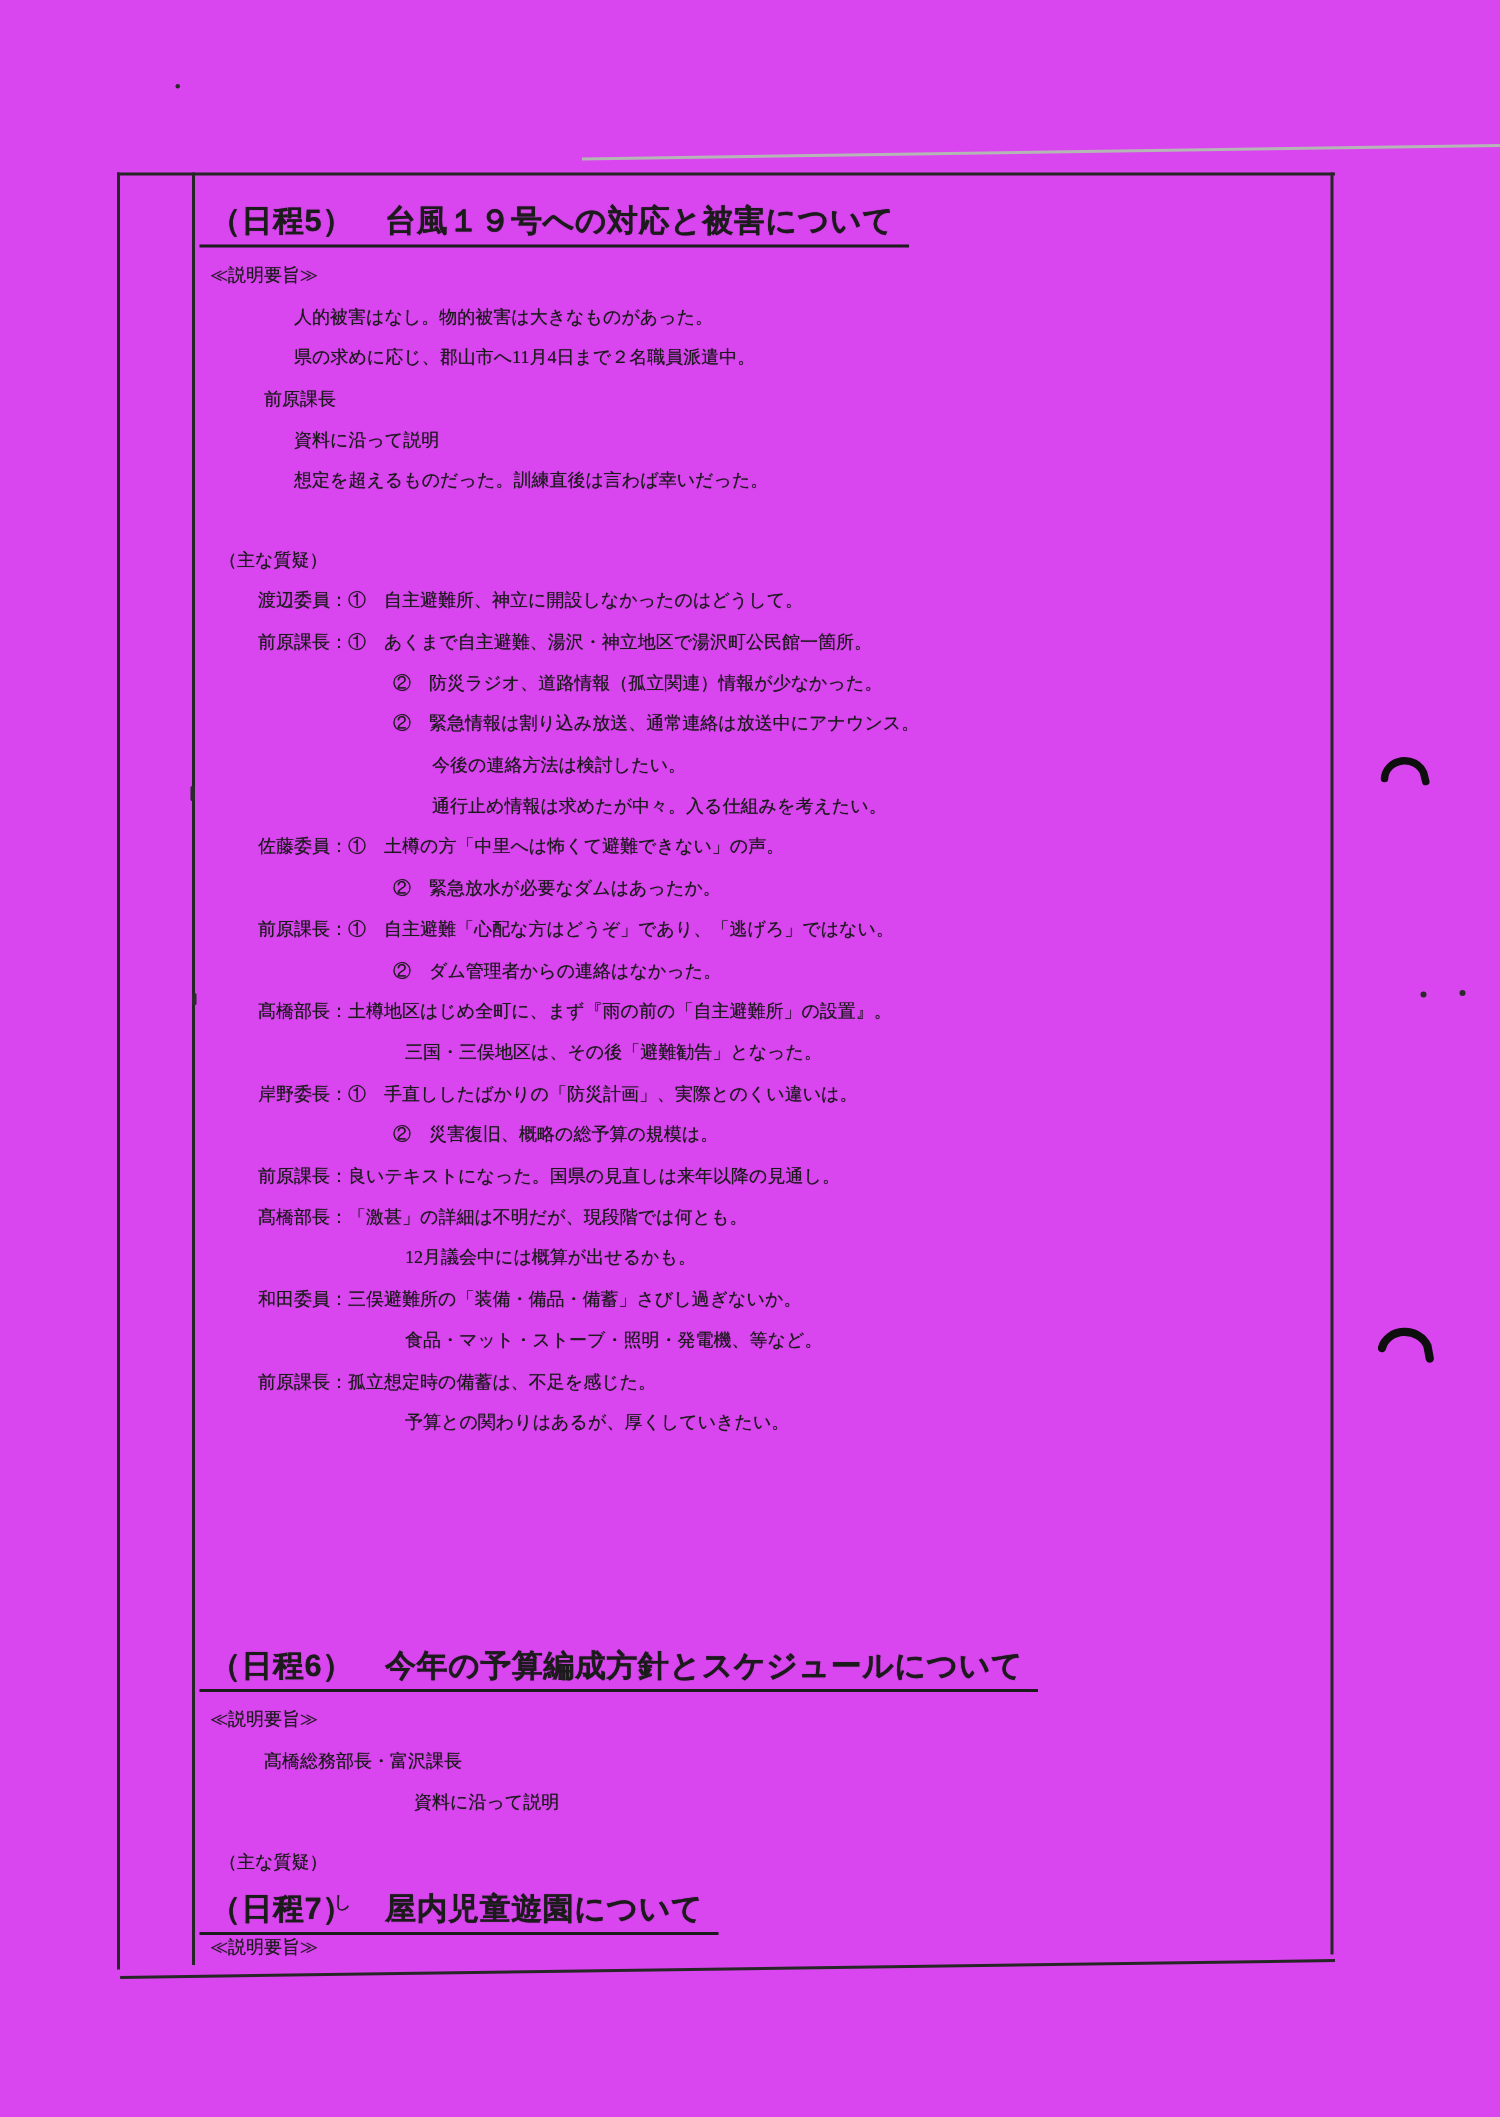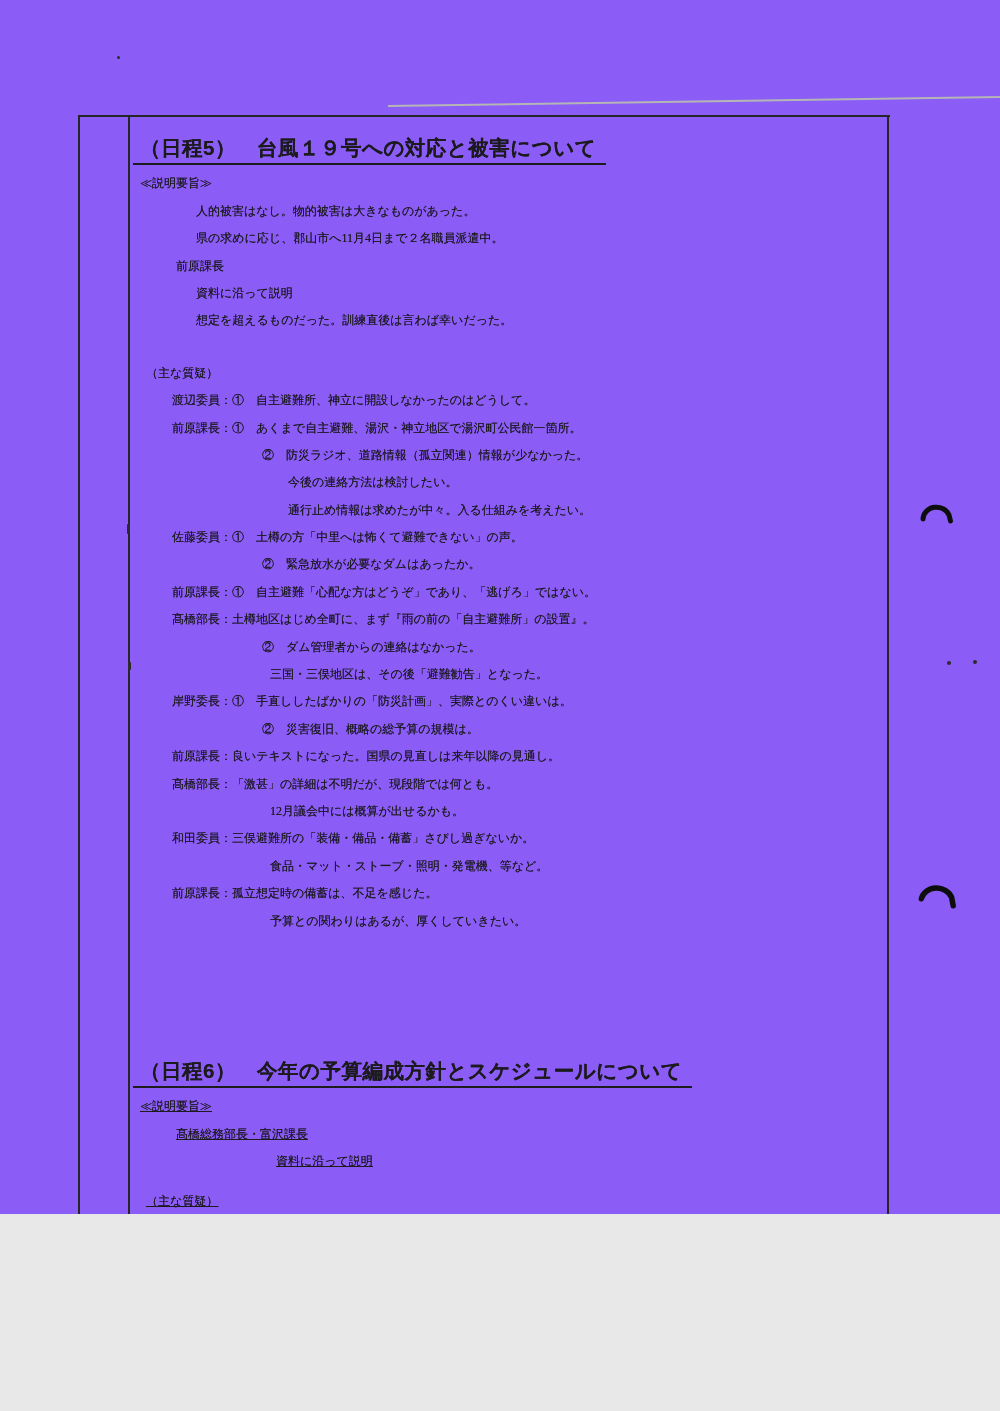--- a/index.html
+++ b/index.html
@@ -1,17 +1,17 @@
 <!DOCTYPE html>
 <html><head>
 <meta charset="utf-8">
 <style>
   html,body{margin:0;padding:0;background:#e8e8e8;}
   .page{
-    position:relative;width:1000px;height:1214px;background:#8b5cf6;
+    position:relative;width:1000px;height:1411px;background:#d946ef;
     overflow:hidden;margin:0 auto;
     font-family:"Liberation Serif","DejaVu Serif",serif;
     color:#1b1b1b;
   }
   
   .b{position:absolute;background:#262626;}
   .b.top{left:78px;top:115px;width:812px;height:2px;}
   .b.left{left:78px;top:115px;width:2px;height:1198px;}
   .b.left2{left:128px;top:115px;width:2px;height:1195px;}
   .b.right{left:887px;top:115px;width:2px;height:1188px;}
@@ -67,39 +67,40 @@
         <div class="ln body">人的被害はなし。物的被害は大きなものがあった。</div>
         <div class="ln body">県の求めに応じ、郡山市へ11月4日まで２名職員派遣中。</div>
         <div class="ln speaker">前原課長</div>
         <div class="ln body">資料に沿って説明</div>
         <div class="ln body">想定を超えるものだった。訓練直後は言わば幸いだった。</div>
         <div class="gap" style="height: 25px;"></div>
         <div class="ln qlabel">（主な質疑）</div>
         <div class="ln qa">渡辺委員：①　自主避難所、神立に開設しなかったのはどうして。</div>
         <div class="ln qa">前原課長：①　あくまで自主避難、湯沢・神立地区で湯沢町公民館一箇所。</div>
         <div class="ln qa2">②　防災ラジオ、道路情報（孤立関連）情報が少なかった。</div>
+        <div class="ln qa2">②　緊急情報は割り込み放送、通常連絡は放送中にアナウンス。</div>
         <div class="ln qa3">今後の連絡方法は検討したい。</div>
         <div class="ln qa3">通行止め情報は求めたが中々。入る仕組みを考えたい。</div>
         <div class="ln qa">佐藤委員：①　土樽の方「中里へは怖くて避難できない」の声。</div>
         <div class="ln qa2">②　緊急放水が必要なダムはあったか。</div>
         <div class="ln qa">前原課長：①　自主避難「心配な方はどうぞ」であり、「逃げろ」ではない。</div>
+        <div class="ln qa2">②　ダム管理者からの連絡はなかった。</div>
         <div class="ln qa">髙橋部長：土樽地区はじめ全町に、まず『雨の前の「自主避難所」の設置』。</div>
-        <div class="ln qa2">②　ダム管理者からの連絡はなかった。</div>
         <div class="ln qa3b">三国・三俣地区は、その後「避難勧告」となった。</div>
         <div class="ln qa">岸野委長：①　手直ししたばかりの「防災計画」、実際とのくい違いは。</div>
         <div class="ln qa2">②　災害復旧、概略の総予算の規模は。</div>
         <div class="ln qa">前原課長：良いテキストになった。国県の見直しは来年以降の見通し。</div>
         <div class="ln qa">髙橋部長：「激甚」の詳細は不明だが、現段階では何とも。</div>
         <div class="ln qa3b">12月議会中には概算が出せるかも。</div>
         <div class="ln qa">和田委員：三俣避難所の「装備・備品・備蓄」さびし過ぎないか。</div>
         <div class="ln qa3b">食品・マット・ストーブ・照明・発電機、等など。</div>
         <div class="ln qa">前原課長：孤立想定時の備蓄は、不足を感じた。</div>
         <div class="ln qa3b">予算との関わりはあるが、厚くしていきたい。</div>
       </div>
-      <div class="section" style="top: 1056px; text-decoration: underline;">
+      <div class="section" style="top: 1096px;">
         <div class="hd-ln" style="margin-bottom: 10px;"><span class="hd">（日程6）　今年の予算編成方針とスケジュールについて</span></div>
         <div class="ln label">≪説明要旨≫</div>
         <div class="ln speaker">髙橋総務部長・富沢課長</div>
         <div class="ln body2">資料に沿って説明</div>
         <div class="gap" style="height: 12px;"></div>
         <div class="ln qlabel">（主な質疑）</div>
         <div class="ln none">な　　し</div>
       </div>
       <div class="section" style="top: 1258px;">
         <div class="hd-ln" style="margin-bottom: 0px;"><span class="hd">（日程7）　屋内児童遊園について</span></div>

